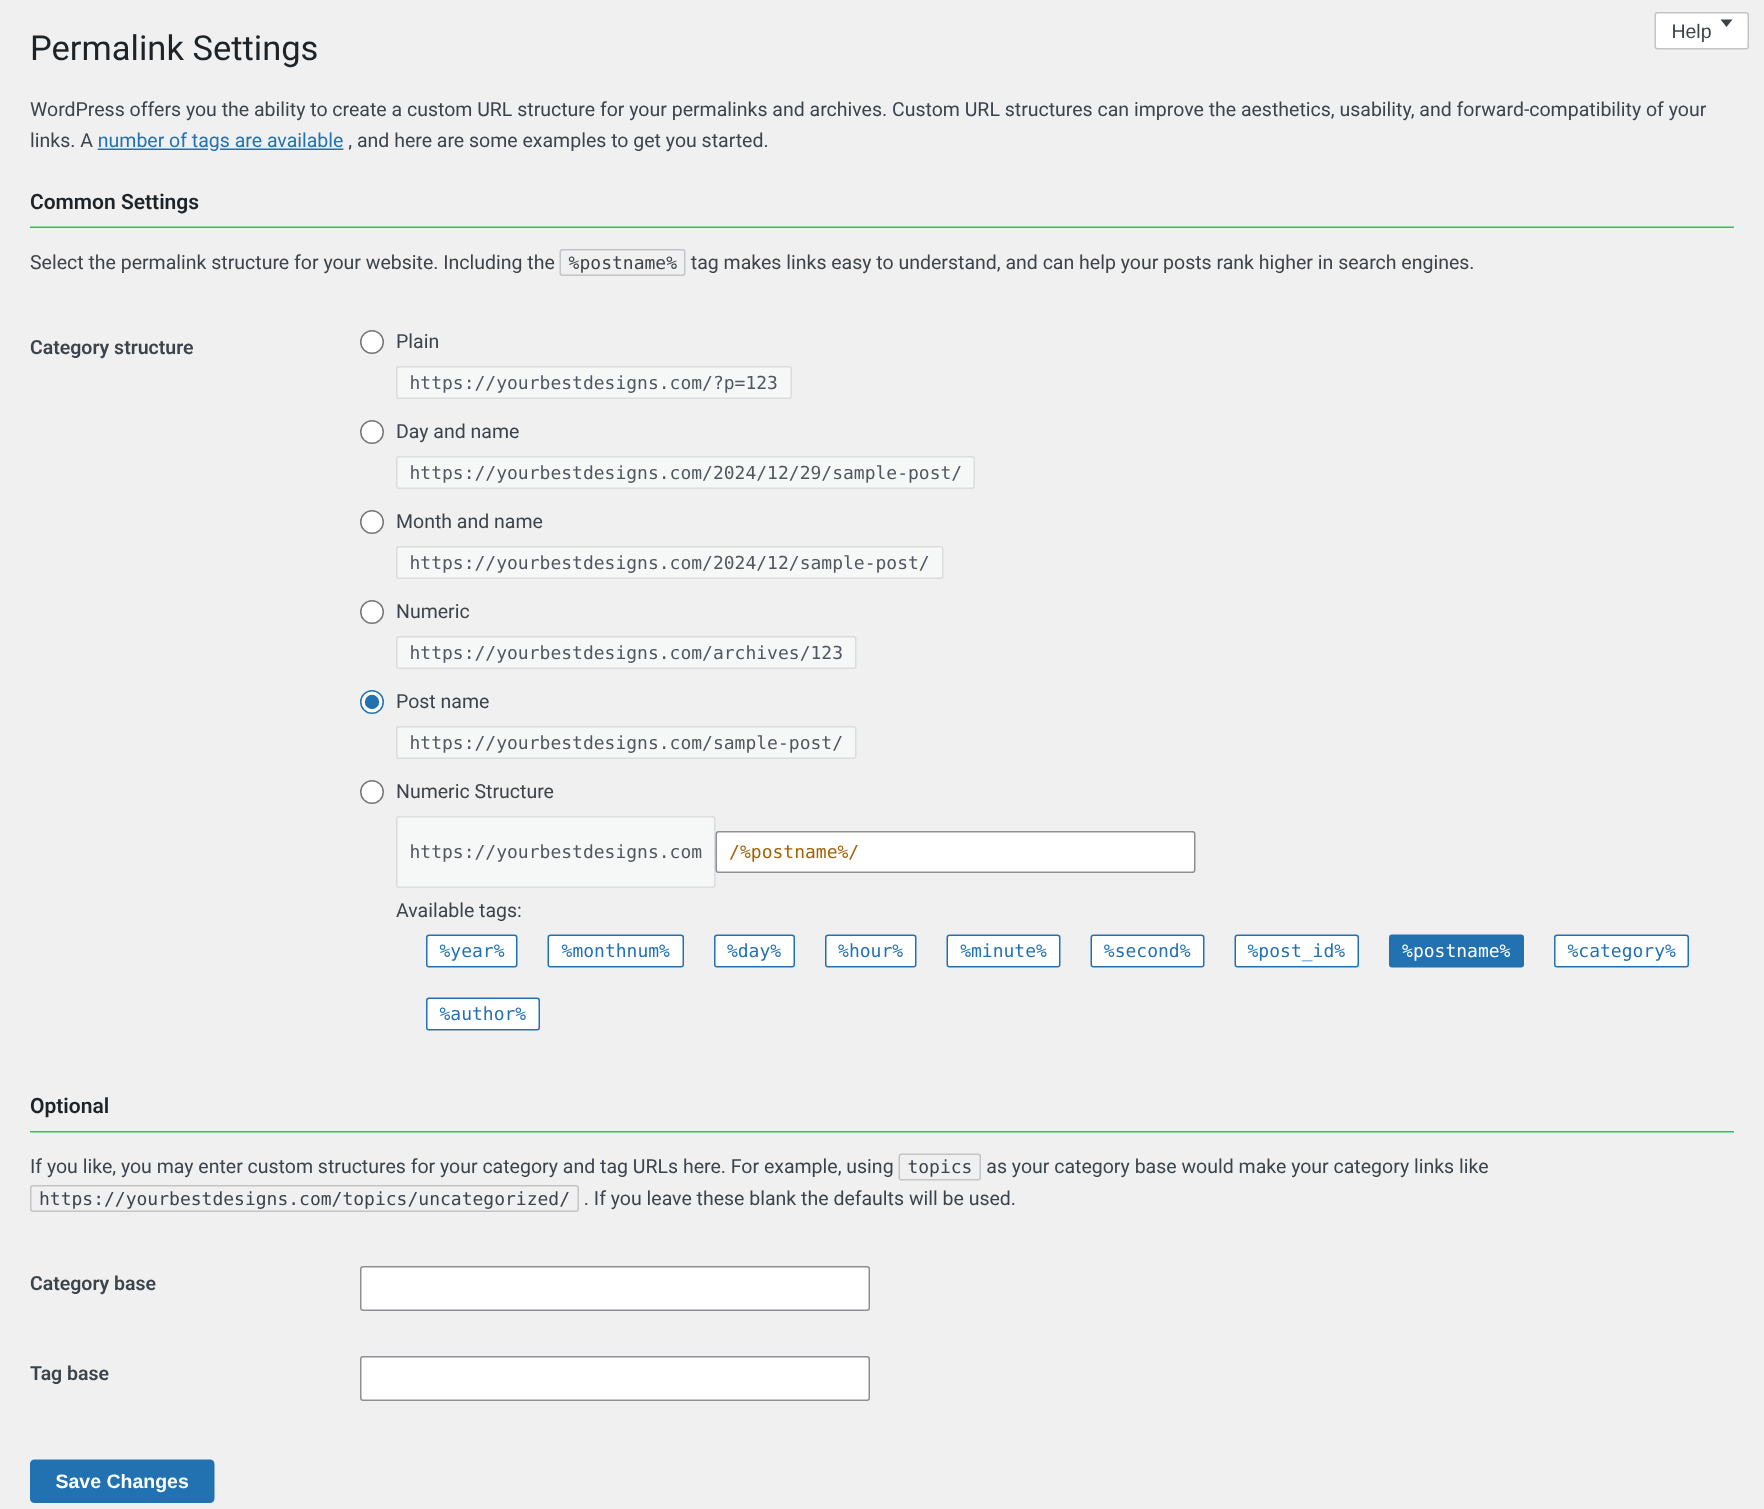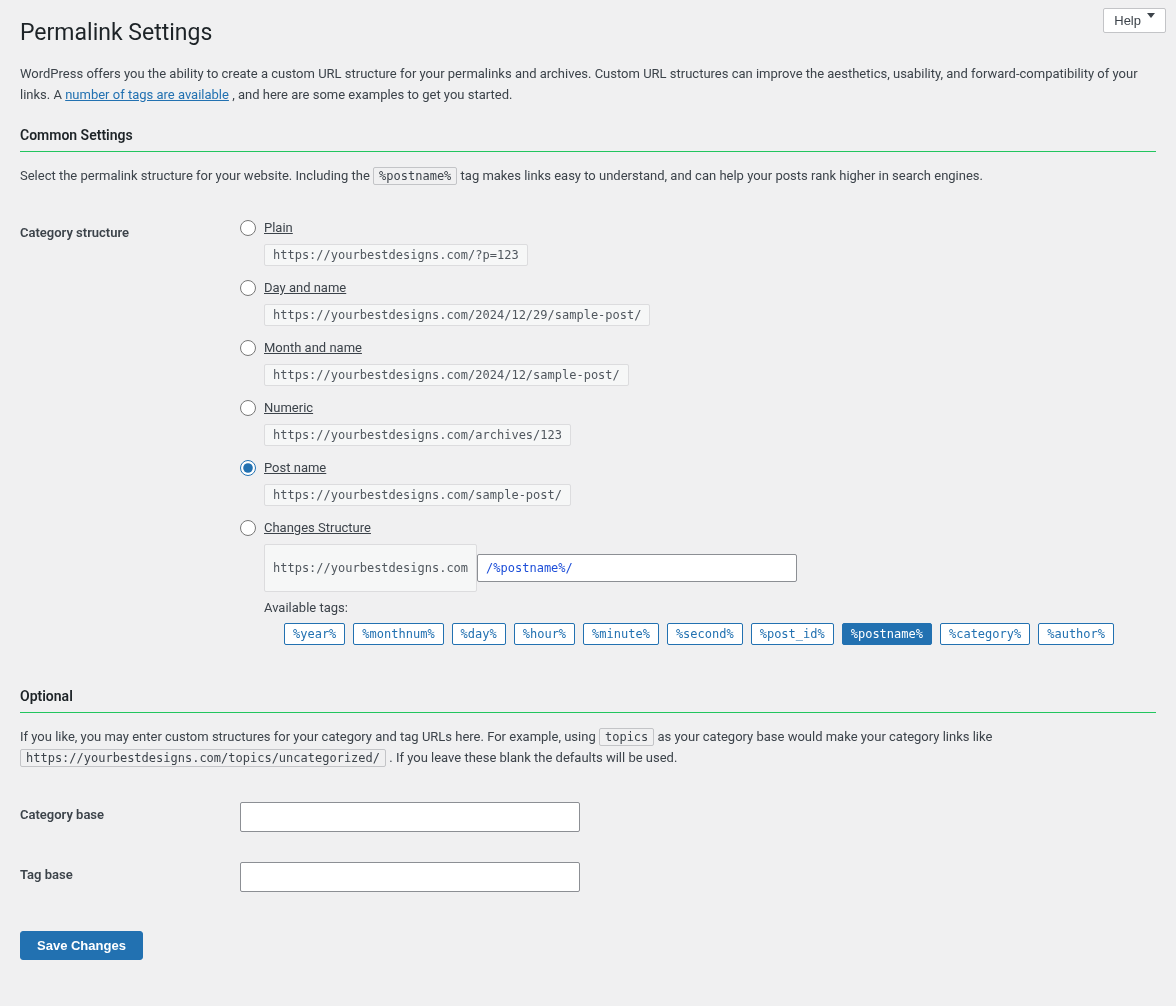--- a/index.html
+++ b/index.html
@@ -92,23 +92,23 @@
       font-size: 13px;
       color: #3c434a;
       white-space: nowrap;
     }
     .form-table td {
       padding: 15px 10px 15px 10px;
       vertical-align: top;
     }
     .radio-option {
       display: flex;
+      align-items: center;
       margin-bottom: 8px;
       gap: 8px;
-      text-decoration: underline;
     }
     .radio-option input[type="radio"] {
       margin: 0;
       width: 16px;
       height: 16px;
       cursor: pointer;
       accent-color: #2271b1;
     }
     .radio-option label {
       font-size: 13px;
@@ -143,37 +143,37 @@
       font-size: 12px;
       color: #50575e;
       white-space: nowrap;
     }
     .custom-structure-input {
       border: 1px solid #8c8f94;
       border-radius: 2px;
       padding: 3px 8px;
       font-family: Consolas, Monaco, monospace;
       font-size: 12px;
-      color: #1d4ed8;
+      color: #a16207;
       min-width: 320px;
       height: 28px;
       background: #fff;
     }
     .available-tags-label {
       margin-left: 24px;
       font-size: 13px;
       color: #3c434a;
       margin-bottom: 8px;
       margin-top: 6px;
     }
     .tags-container {
       margin-left: 24px;
       display: flex;
       flex-wrap: wrap;
-      gap: 8px;
+      gap: 20px;
       margin-top: 4px;
       padding-left: 20px;
     }
     .tag-btn {
       background: #fff;
       border: 1px solid #2271b1;
       color: #2271b1;
       border-radius: 2px;
       padding: 3px 8px;
       font-size: 12px;
@@ -278,21 +278,21 @@
         
         <div class="radio-option" style="margin-top:4px;">
           <input type="radio" name="permalink" id="postname" checked="" style="">
           <label for="postname">Post name</label>
         </div>
         <div class="permalink-example">https://yourbestdesigns.com/sample-post/</div>
 
         
         <div class="radio-option" style="margin-top:4px;">
           <input type="radio" name="permalink" id="custom" style="">
-          <label for="custom">Changes Structure</label>
+          <label for="custom">Numeric Structure</label>
         </div>
         <div class="custom-structure-row">
           <span class="custom-base">https://yourbestdesigns.com</span>
           <input type="text" class="custom-structure-input" value="/%postname%/" style="">
         </div>
 
         <div class="available-tags-label">Available tags:</div>
         <div class="tags-container">
           <button class="tag-btn">%year%</button>
           <button class="tag-btn">%monthnum%</button>

